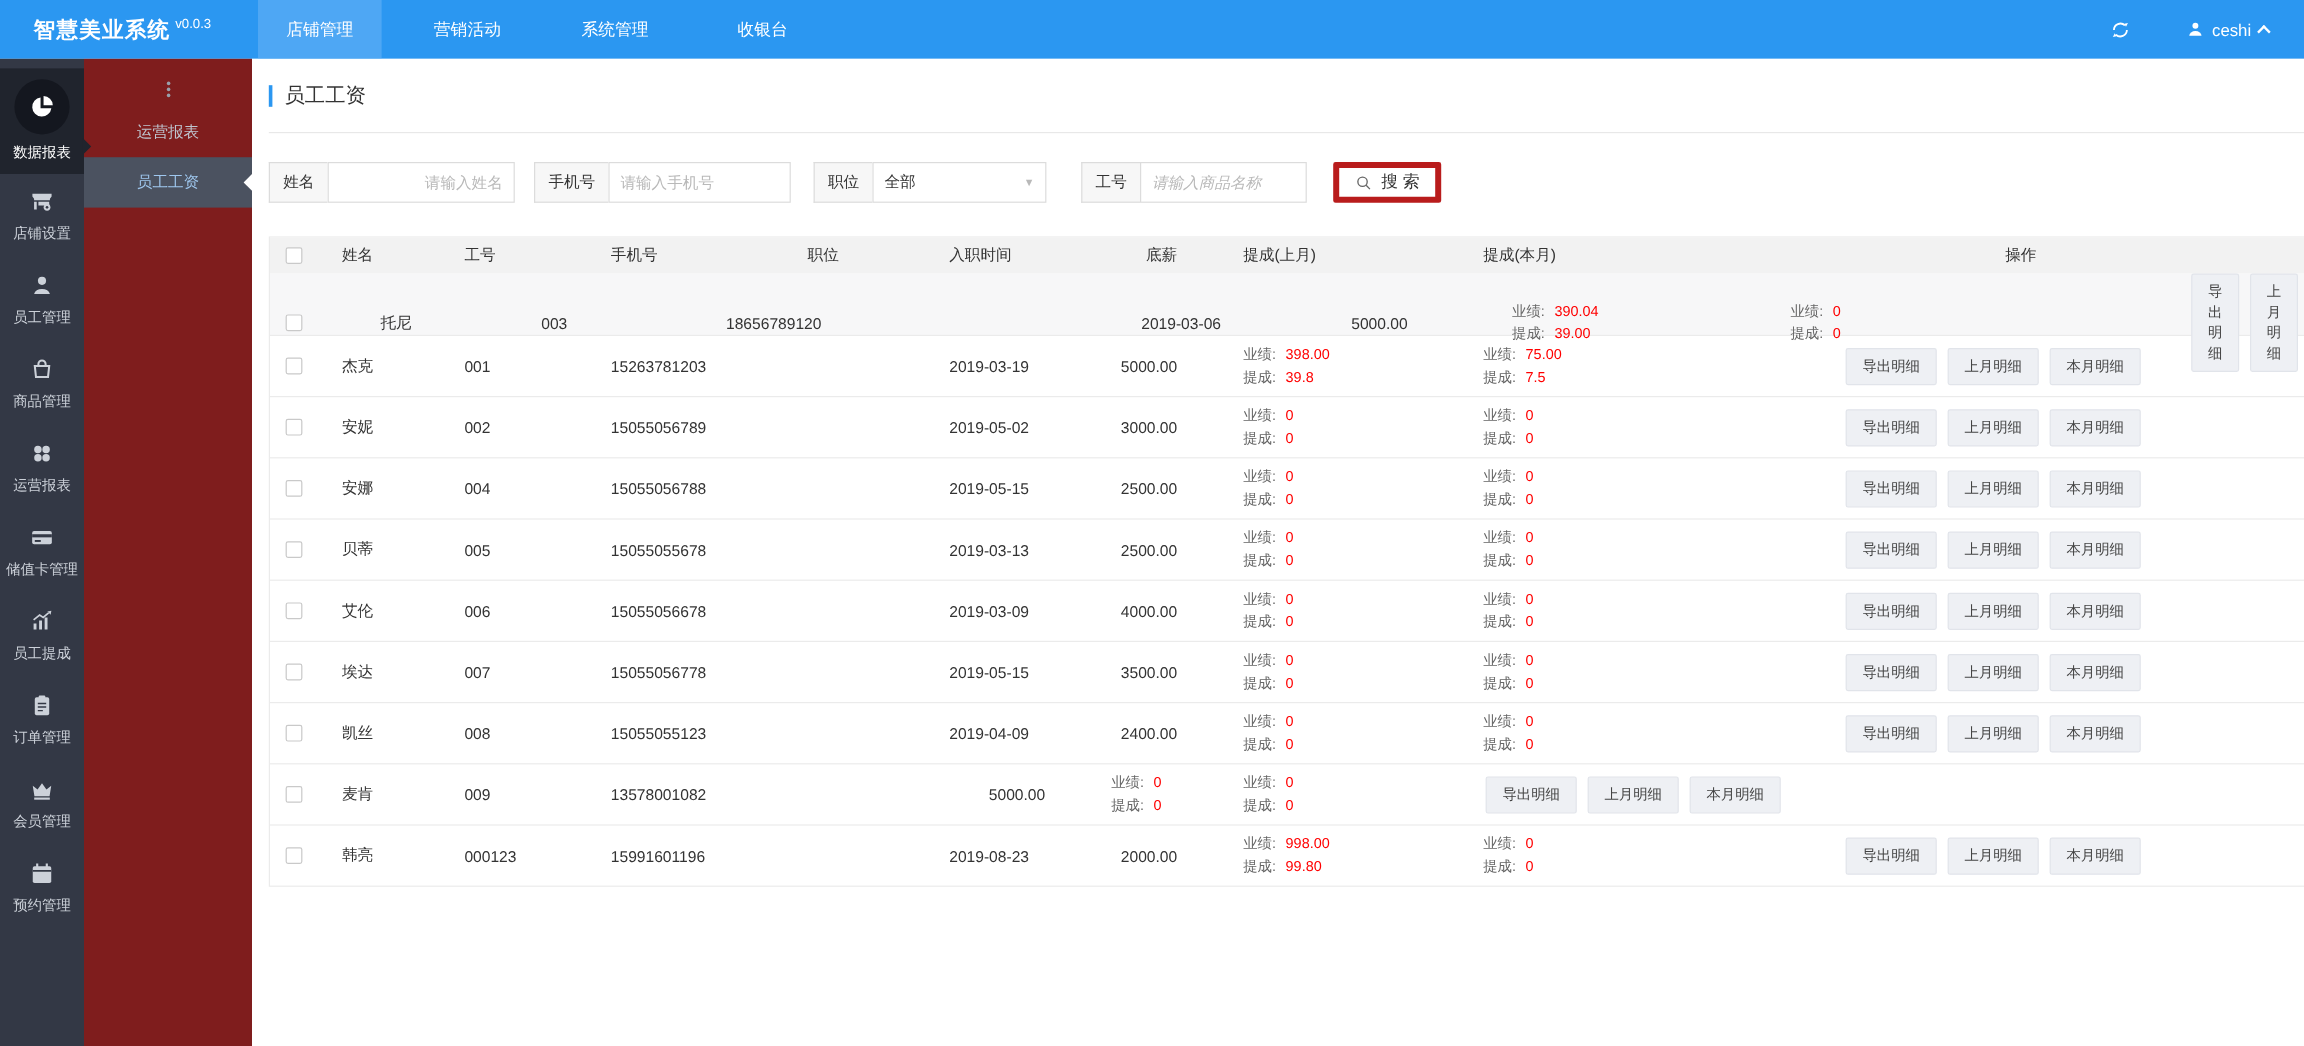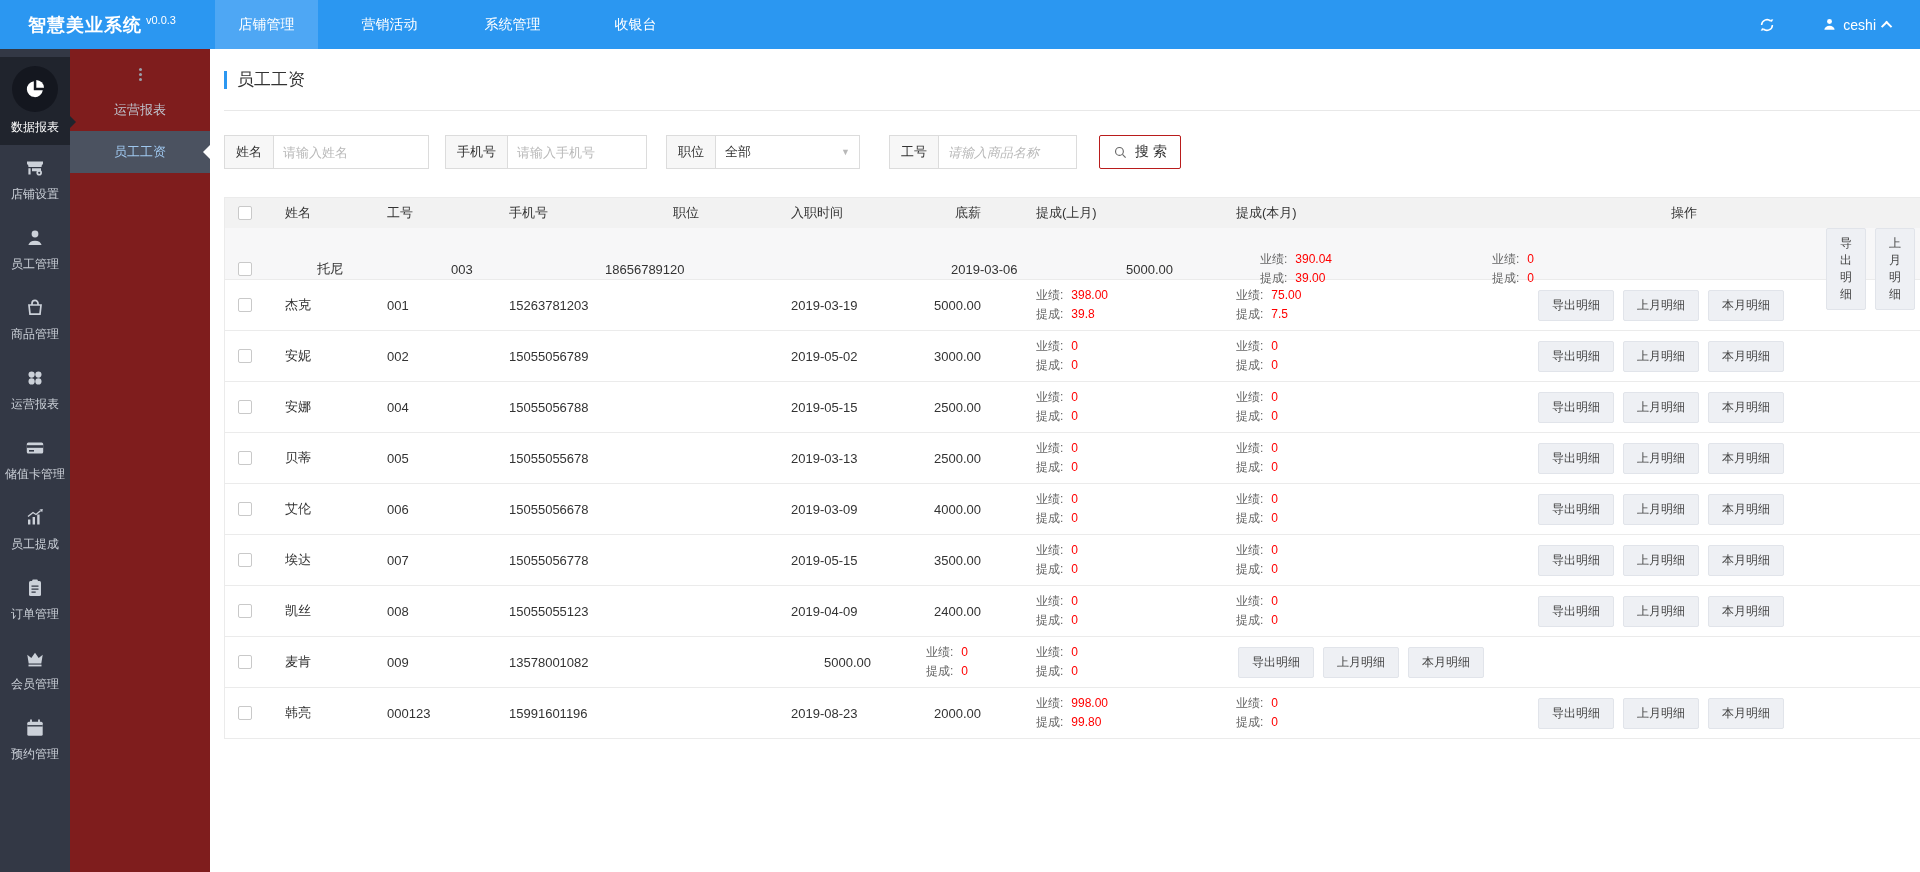--- a/index.html
+++ b/index.html
@@ -59,27 +59,27 @@
   
   .filters { margin-top:24px; display:flex; align-items:center; }
   .fgroup { display:flex; align-items:stretch; height:34px; }
   .flabel { display:flex; align-items:center; padding:0 11px; background:#f7f7f7;
     border:1px solid #dcdcdc; border-right:none; font-size:13px; color:#333; white-space:nowrap; }
   .fgroup input { border:1px solid #dcdcdc; font-size:13px; color:#333; padding:0 9px; outline:none; }
   .fgroup input::placeholder { color:#b9b9b9; }
   .fselect { position:relative; border:1px solid #dcdcdc; background:#fff; display:flex;
     align-items:center; padding:0 9px; font-size:13px; color:#333; cursor:pointer; }
   .fselect .caret { position:absolute; right:9px; font-size:9px; color:#b9b9b9; }
-  .g-name input { width:156px; }
-  .g-phone input { width:140px; }
+  .g-name input { width:156px;text-align:right; }
+  .g-phone input { width:152px; }
   .g-pos .fselect { width:145px;font-family:Liberation Serif, serif; }
   .g-empno input { width:139px;font-style:italic; }
   .g-name { margin-right:16px; } .g-phone { margin-right:19px; }
   .g-pos { margin-right:29px; } .g-empno { margin-right:22px; }
-  .search-btn { height:34px; padding:0 13px; background:#fff; border:1px solid #b91c1c;
+  .search-btn { height:34px; padding:0 13px; background:#fff; border:5px solid #b91c1c;
     border-radius:2px; font-size:14px; color:#333; display:flex; align-items:center; gap:7px;
     cursor:pointer; font-family:inherit; }
   .search-btn svg { width:15px; height:15px; display:block; }
 
   
   .table { margin-top:28px; border:1px solid #ebebeb; }
   .thead, .tr { display:grid;
     grid-template-columns:40px 100px 100px 200px 100px 150px 110px 200px 300px 1fr; }
   .thead { height:30px; background:#f2f2f2; color:#5e5e5e; font-size:13px; }
   .th, .td { display:flex; align-items:center; font-size:13px; color:#333; }

